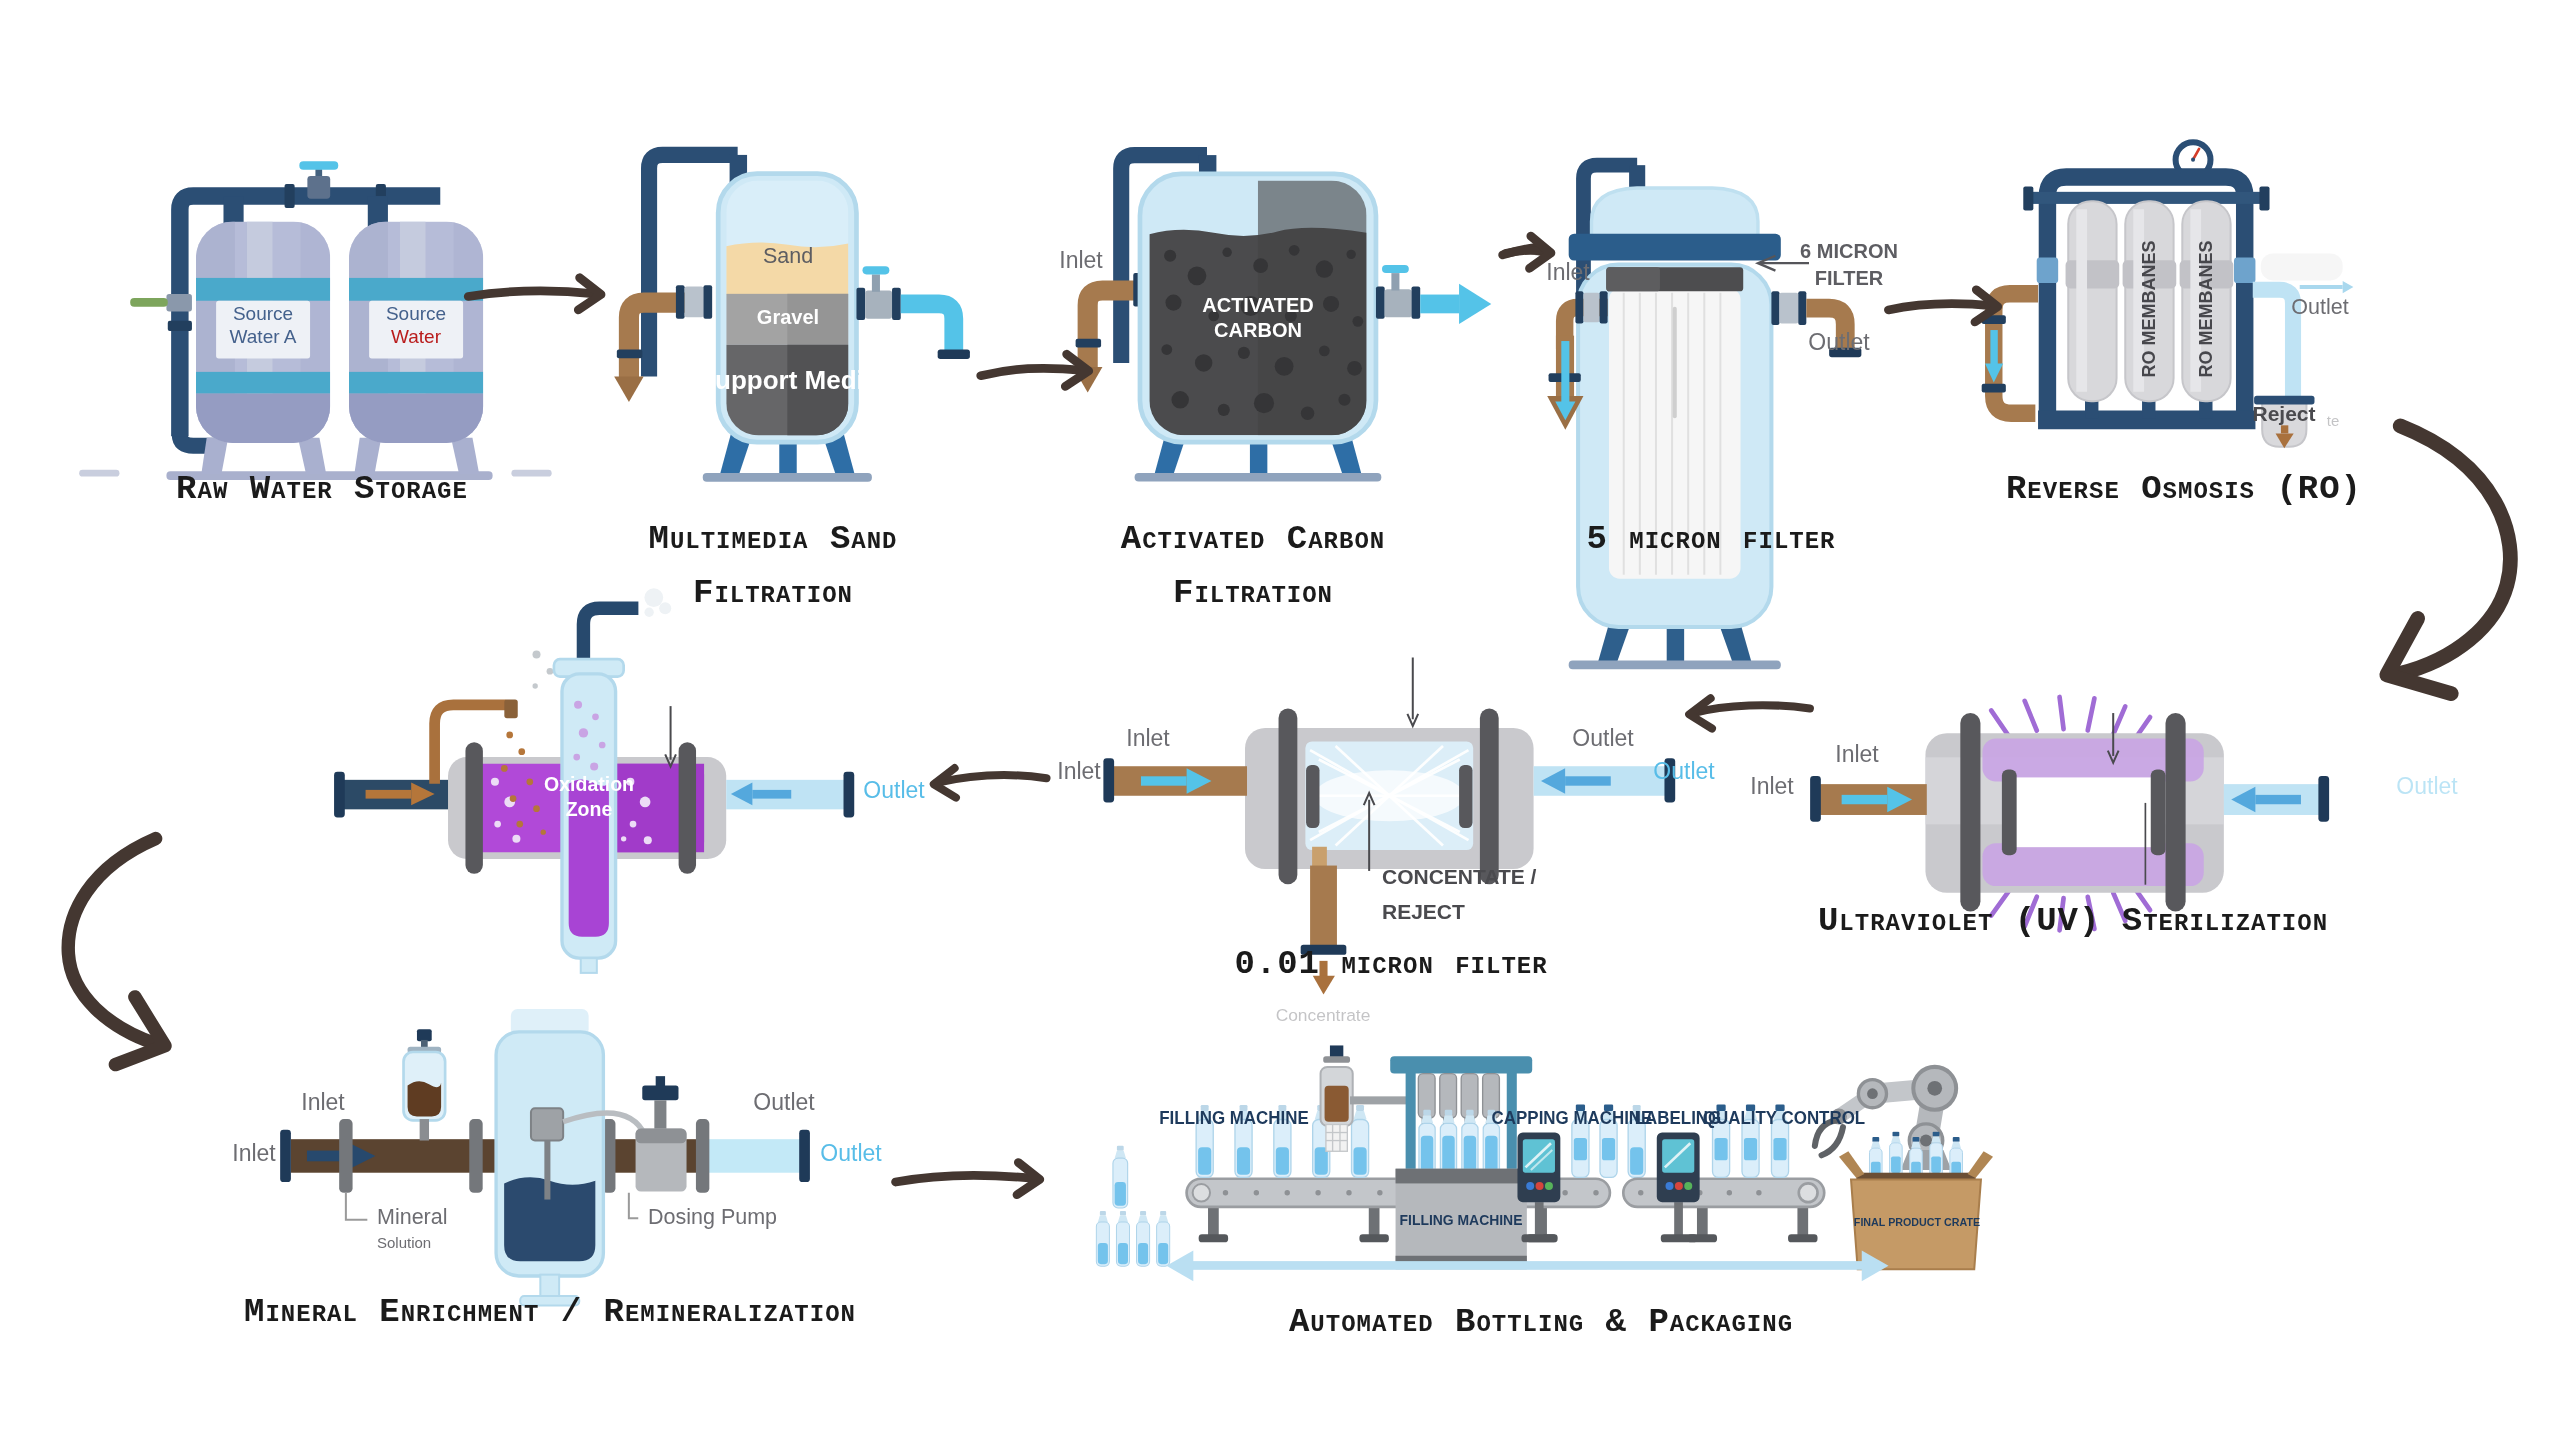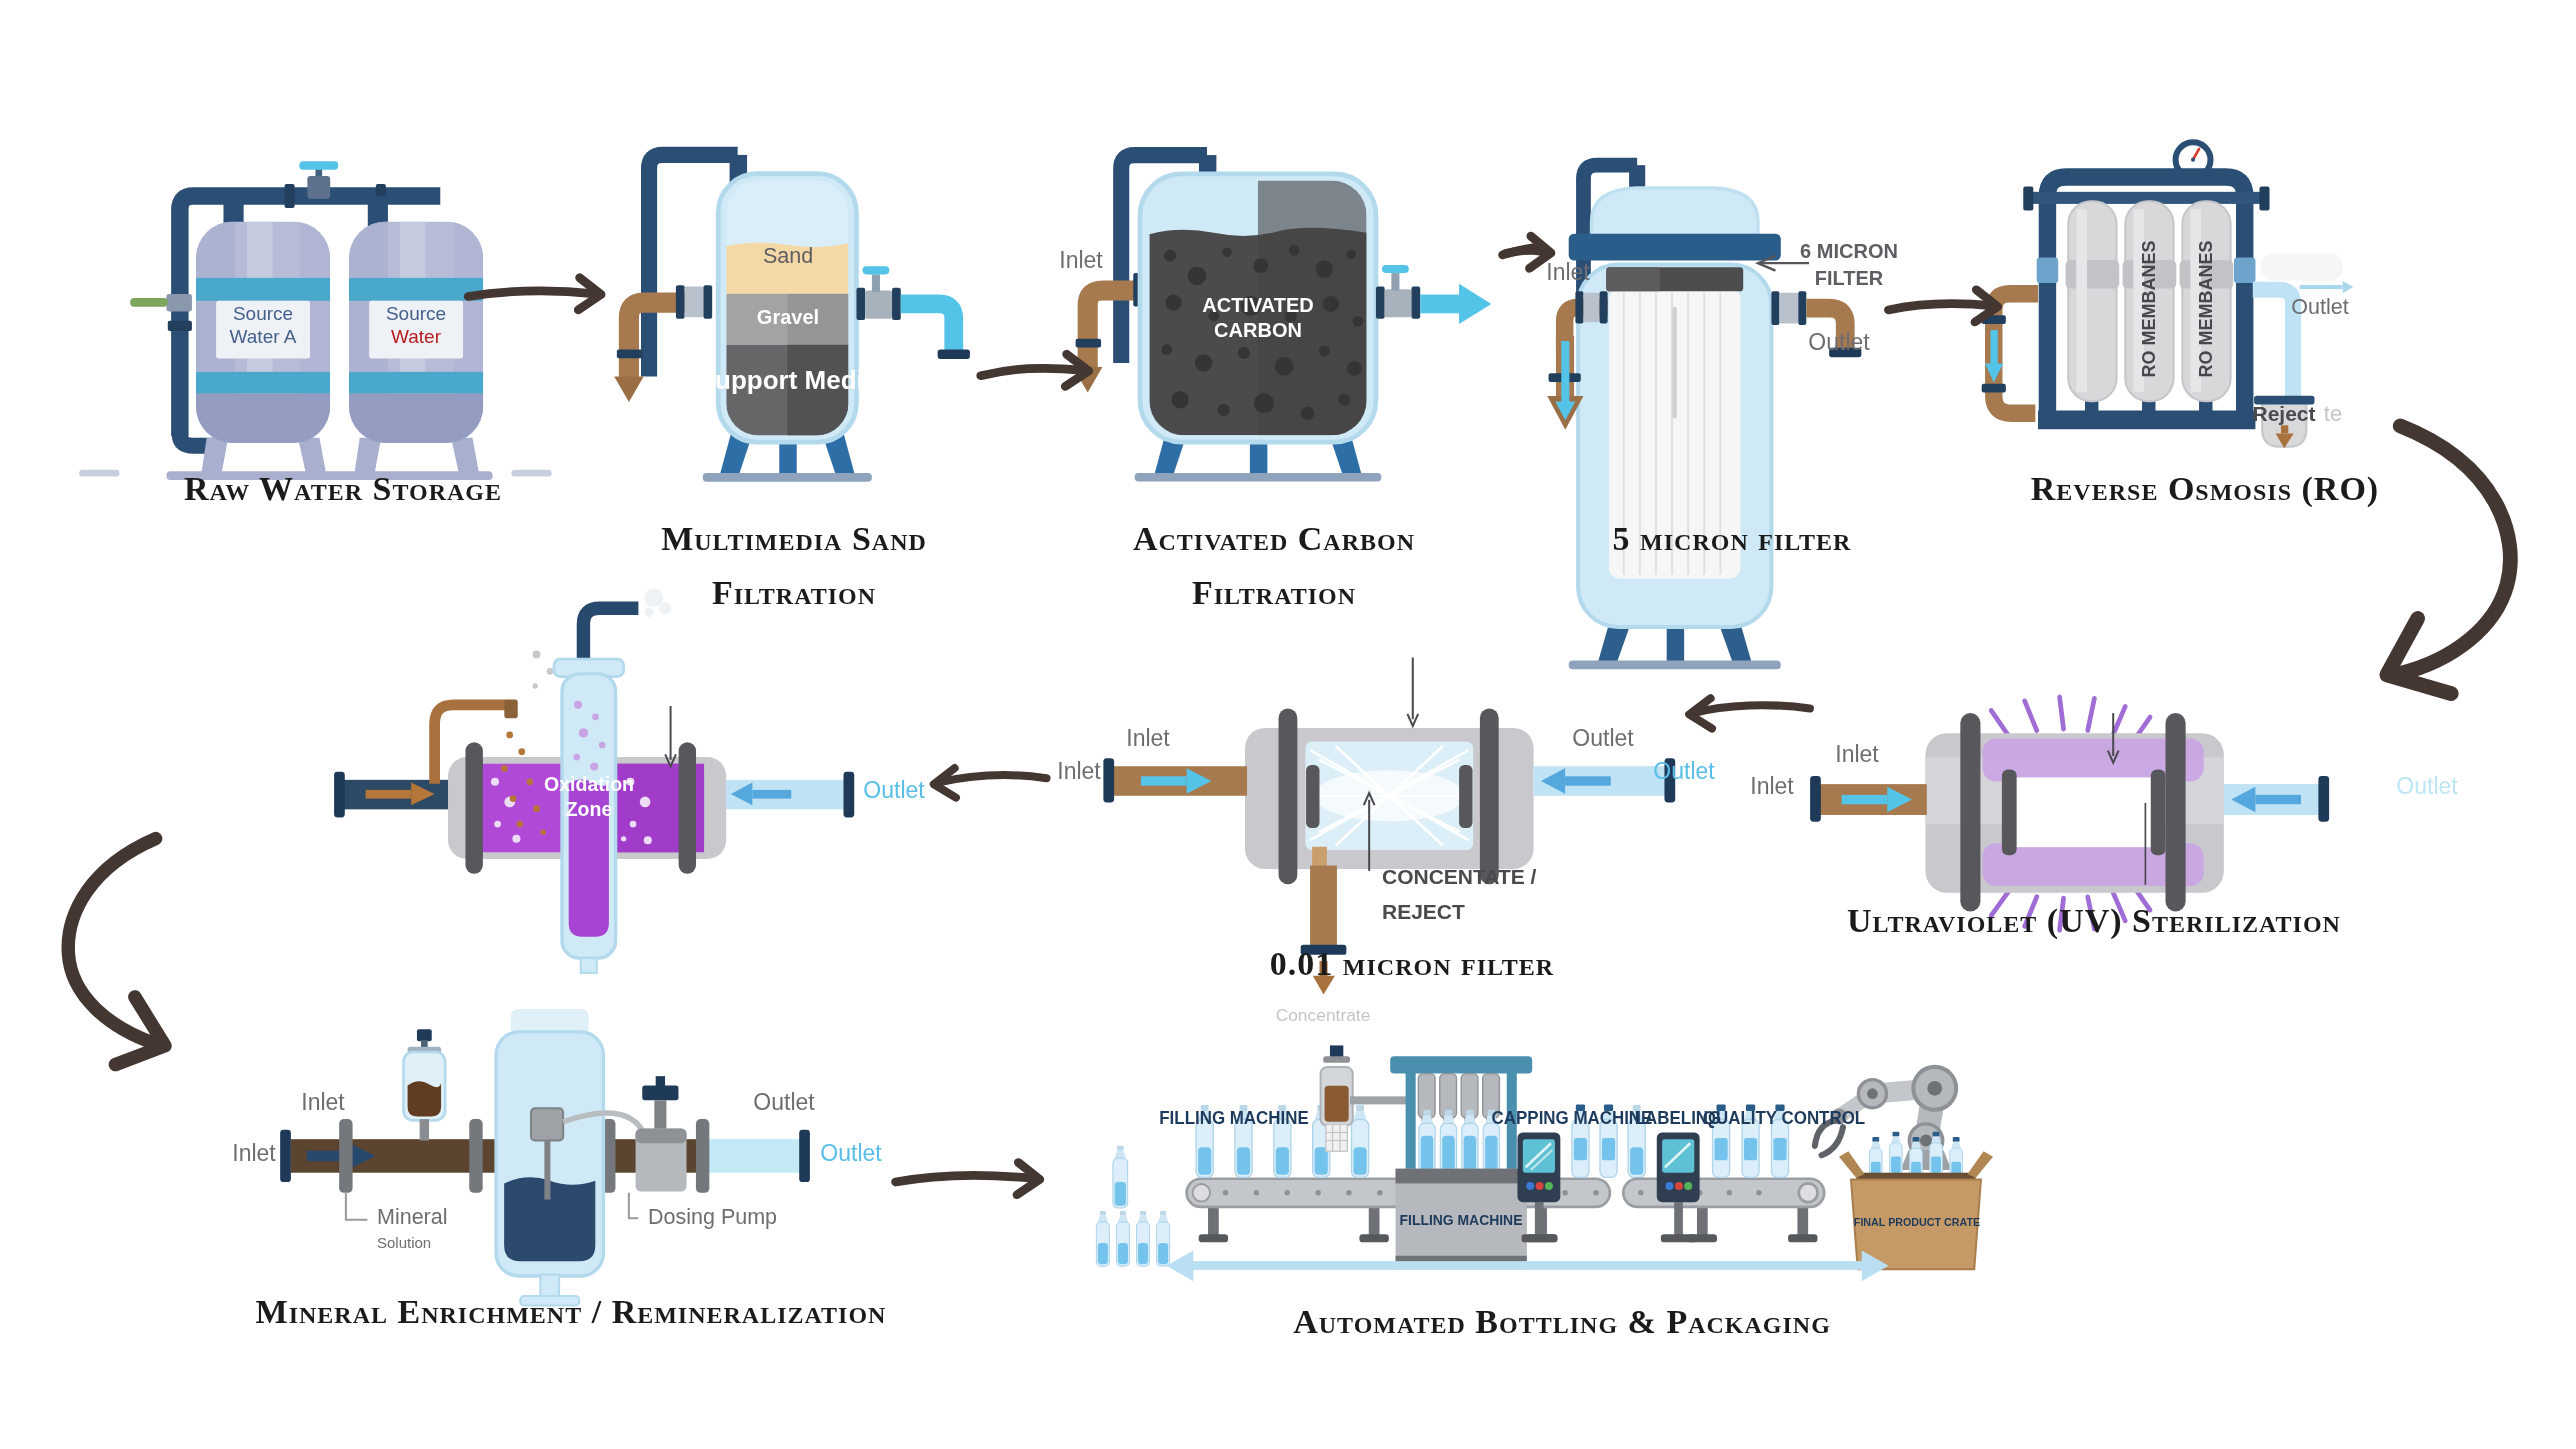--- a/index.html
+++ b/index.html
@@ -1,19 +1,19 @@
 <!DOCTYPE html>
 <html style="font-size:10.7px"><head>
 <meta charset="utf-8">
 <style>
   html,body{margin:0;padding:0;background:#ffffff;width:2576px;height:1449px;overflow:hidden;}
   #canvas{position:relative;width:2576px;height:1449px;background:#fff;font-family:"Liberation Sans",sans-serif;}
   .abs{position:absolute;}
-  .title{position:absolute;font-family:Liberation Serif, serif;font-weight:700;font-variant:small-caps;
-         font-size:34px;color:#1b1b1b;letter-spacing:1px;white-space:nowrap;transform:translateX(-50%);margin-left:21px;}
+  .title{position:absolute;font-family:Liberation Mono, monospace;font-weight:700;font-variant:small-caps;
+         font-size:34px;color:#1b1b1b;letter-spacing:1px;white-space:nowrap;transform:translateX(-50%);}
   .lbl{position:absolute;font:400 23px "Liberation Sans",sans-serif;color:#6d6d72;white-space:nowrap;
        transform:translateX(-50%);}
   .lbl.left{transform:none;text-align:center;}
   .lbl.blue{color:#58bde8;}
   .lbl.bold{font-weight:700;color:#5d5d62;}
   .lbl.dark{color:#4a4a4e;font-weight:700;}
   .wlabel{position:absolute;font:600 20px "Liberation Sans",sans-serif;color:#fff;white-space:nowrap;transform:translateX(-50%);}
   .dlabel{position:absolute;font:400 21.5px "Liberation Sans",sans-serif;color:#5d5d62;white-space:nowrap;transform:translateX(-50%);}
   .mlabel{position:absolute;font:700 18px "Liberation Sans",sans-serif;color:#1e3a5c;white-space:nowrap;transform:translateX(-50%) scaleX(.94);}
   .rot{position:absolute;font:600 18px "Liberation Sans",sans-serif;color:#47474c;white-space:nowrap;
@@ -727,21 +727,21 @@
 <div class="lbl" style="left:1568px;top:259px">Inlet</div>
 <div class="lbl" style="left:1839px;top:329px">Outlet</div>
 <div class="lbl bold" style="left:1849px;top:240px;font-size:20px">6 MICRON</div>
 <div class="lbl bold" style="left:1849px;top:267px;font-size:20px">FILTER</div>
 <div class="title" style="left:1711px;top:520px">5 micron filter</div>
 
 <div class="rot" style="left:2149px;top:309px">RO MEMBANES</div>
 <div class="rot" style="left:2206px;top:309px">RO MEMBANES</div>
 <div class="lbl" style="left:2320px;top:295px;font-size:21.5px">Outlet</div>
 <div class="lbl dark" style="left:2284px;top:402px;font-size:21px">Reject</div>
-<div class="lbl ghost" style="left:2333px;top:401px;font-size:22px">te</div>
+<div class="lbl ghost" style="left:2333px;top:412px;font-size:15px">te</div>
 <div class="title" style="left:2184px;top:470px">Reverse Osmosis (RO)</div>
 
 <div class="lbl" style="left:1857px;top:741px">Inlet</div>
 <div class="lbl" style="left:1772px;top:773px">Inlet</div>
 <div class="lbl blue ghost" style="left:2427px;top:773px">Outlet</div>
 <div class="title" style="left:2073px;top:902px">Ultraviolet (UV) Sterilization</div>
 
 <div class="lbl" style="left:1148px;top:725px">Inlet</div>
 <div class="lbl" style="left:1079px;top:758px">Inlet</div>
 <div class="lbl" style="left:1603px;top:725px">Outlet</div>

